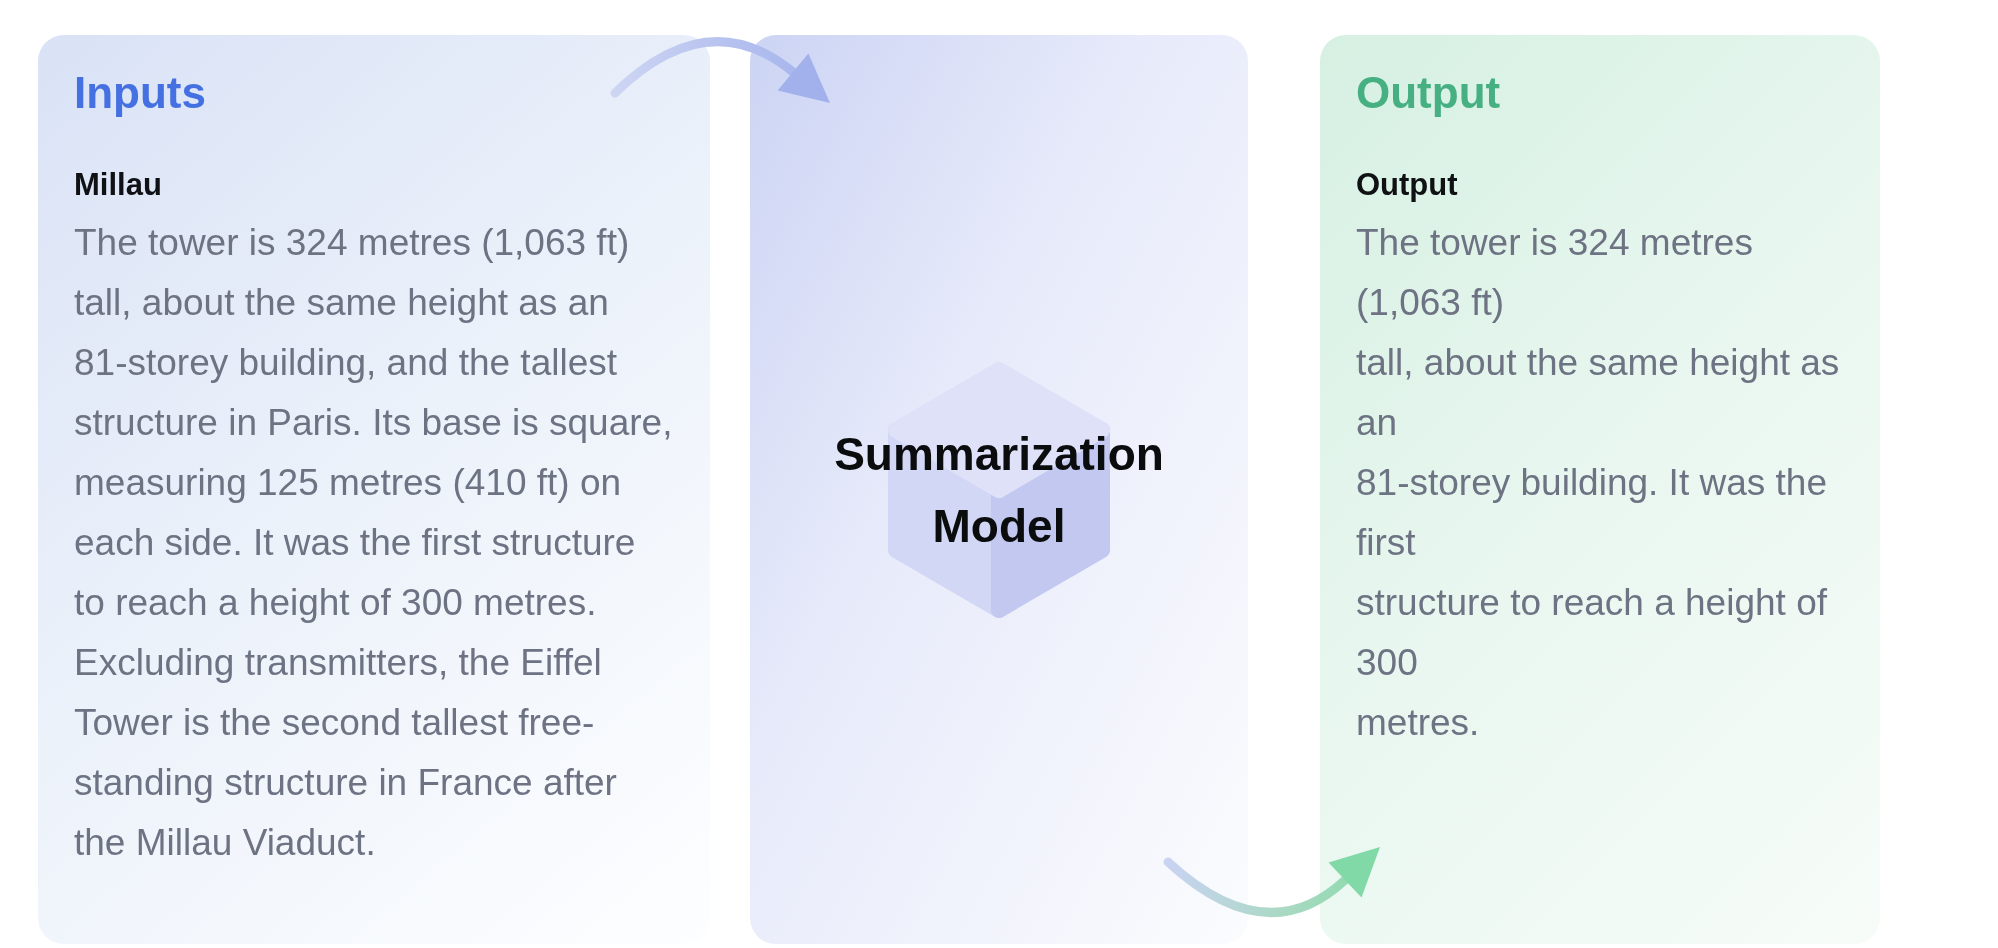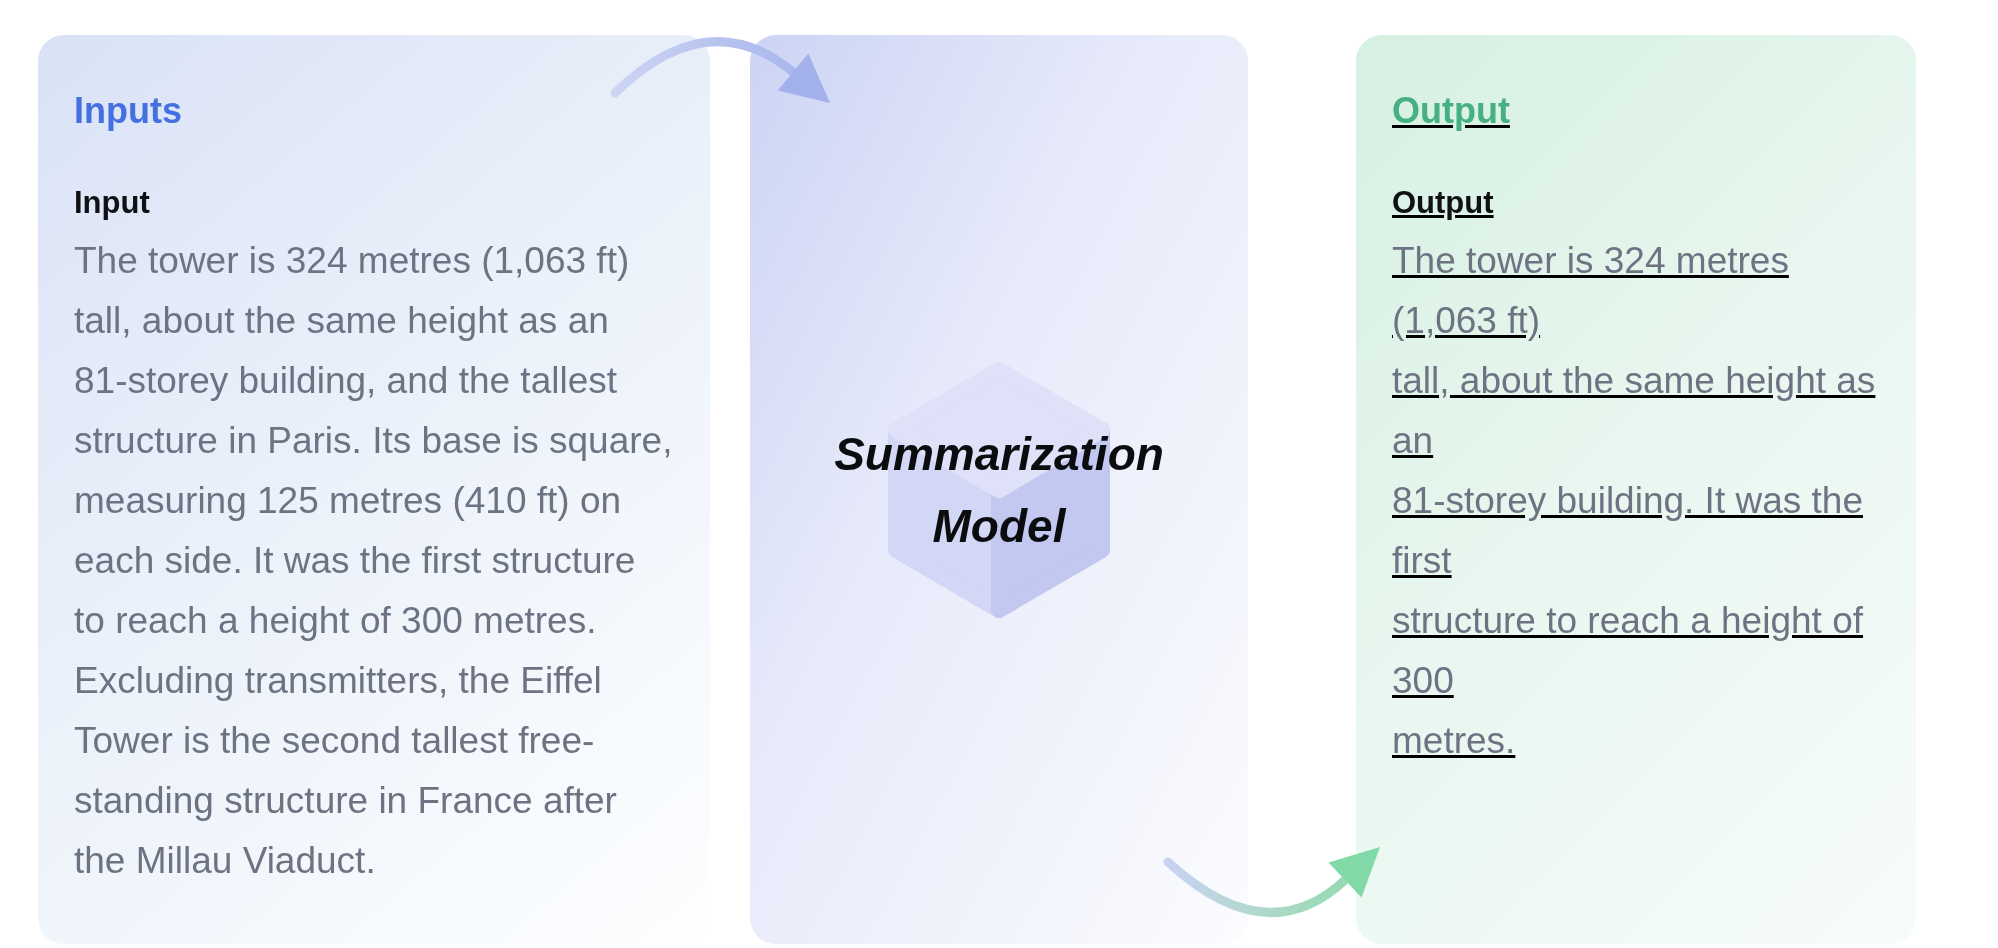--- a/index.html
+++ b/index.html
@@ -30,31 +30,30 @@
     height: 909px;
     border-radius: 26px;
   }
   .panel-inputs {
     left: 38px; width: 672px;
     background: linear-gradient(140deg, #d9e2f6 0%, #ebf1fa 45%, #fdfeff 100%);
   }
   .panel-model {
     left: 750px; width: 498px;
     background: linear-gradient(118deg, #ccd4f4 0%, #e7eafa 40%, #fbfcfe 100%);
-    display: flex; align-items: center; justify-content: center; font-style: italic;
+    display: flex; align-items: center; justify-content: center;
   }
   .panel-output {
-    left: 1356px; width: 560px;
+    left: 1320px; width: 560px;
     background: linear-gradient(135deg, #d6f0e2 0%, #e9f7f0 50%, #f7fcf9 100%);
-    text-decoration: underline;
   }
 
   .panel-heading {
-    margin: 50px 36px 0 36px;
-    font-size: 36px;
+    margin: 32px 36px 0 36px;
+    font-size: 44px;
     line-height: 52px;
     font-weight: 700;
   }
   .panel-inputs .panel-heading { color: var(--inputs-heading); }
   .panel-output .panel-heading { color: var(--output-heading); }
 
   .panel-label {
     margin: 46px 36px 0 36px;
     font-size: 31px;
     line-height: 40px;
@@ -102,21 +101,21 @@
   .arrow-head-blue  { fill: var(--input-arrow); }
   .arrow-head-green { fill: var(--output-arrow); }
 </style>
 </head>
 <body>
 
 <div class="canvas">
 
   <section class="panel panel-inputs">
     <h2 class="panel-heading">Inputs</h2>
-    <h3 class="panel-label">Input</h3>
+    <h3 class="panel-label">Millau</h3>
     <p class="panel-body">The tower is 324 metres (1,063 ft)
 tall, about the same height as an
 81-storey building, and the tallest
 structure in Paris. Its base is square,
 measuring 125 metres (410 ft) on
 each side. It was the first structure
 to reach a height of 300 metres.
 Excluding transmitters, the Eiffel
 Tower is the second tallest free-
 standing structure in France after

